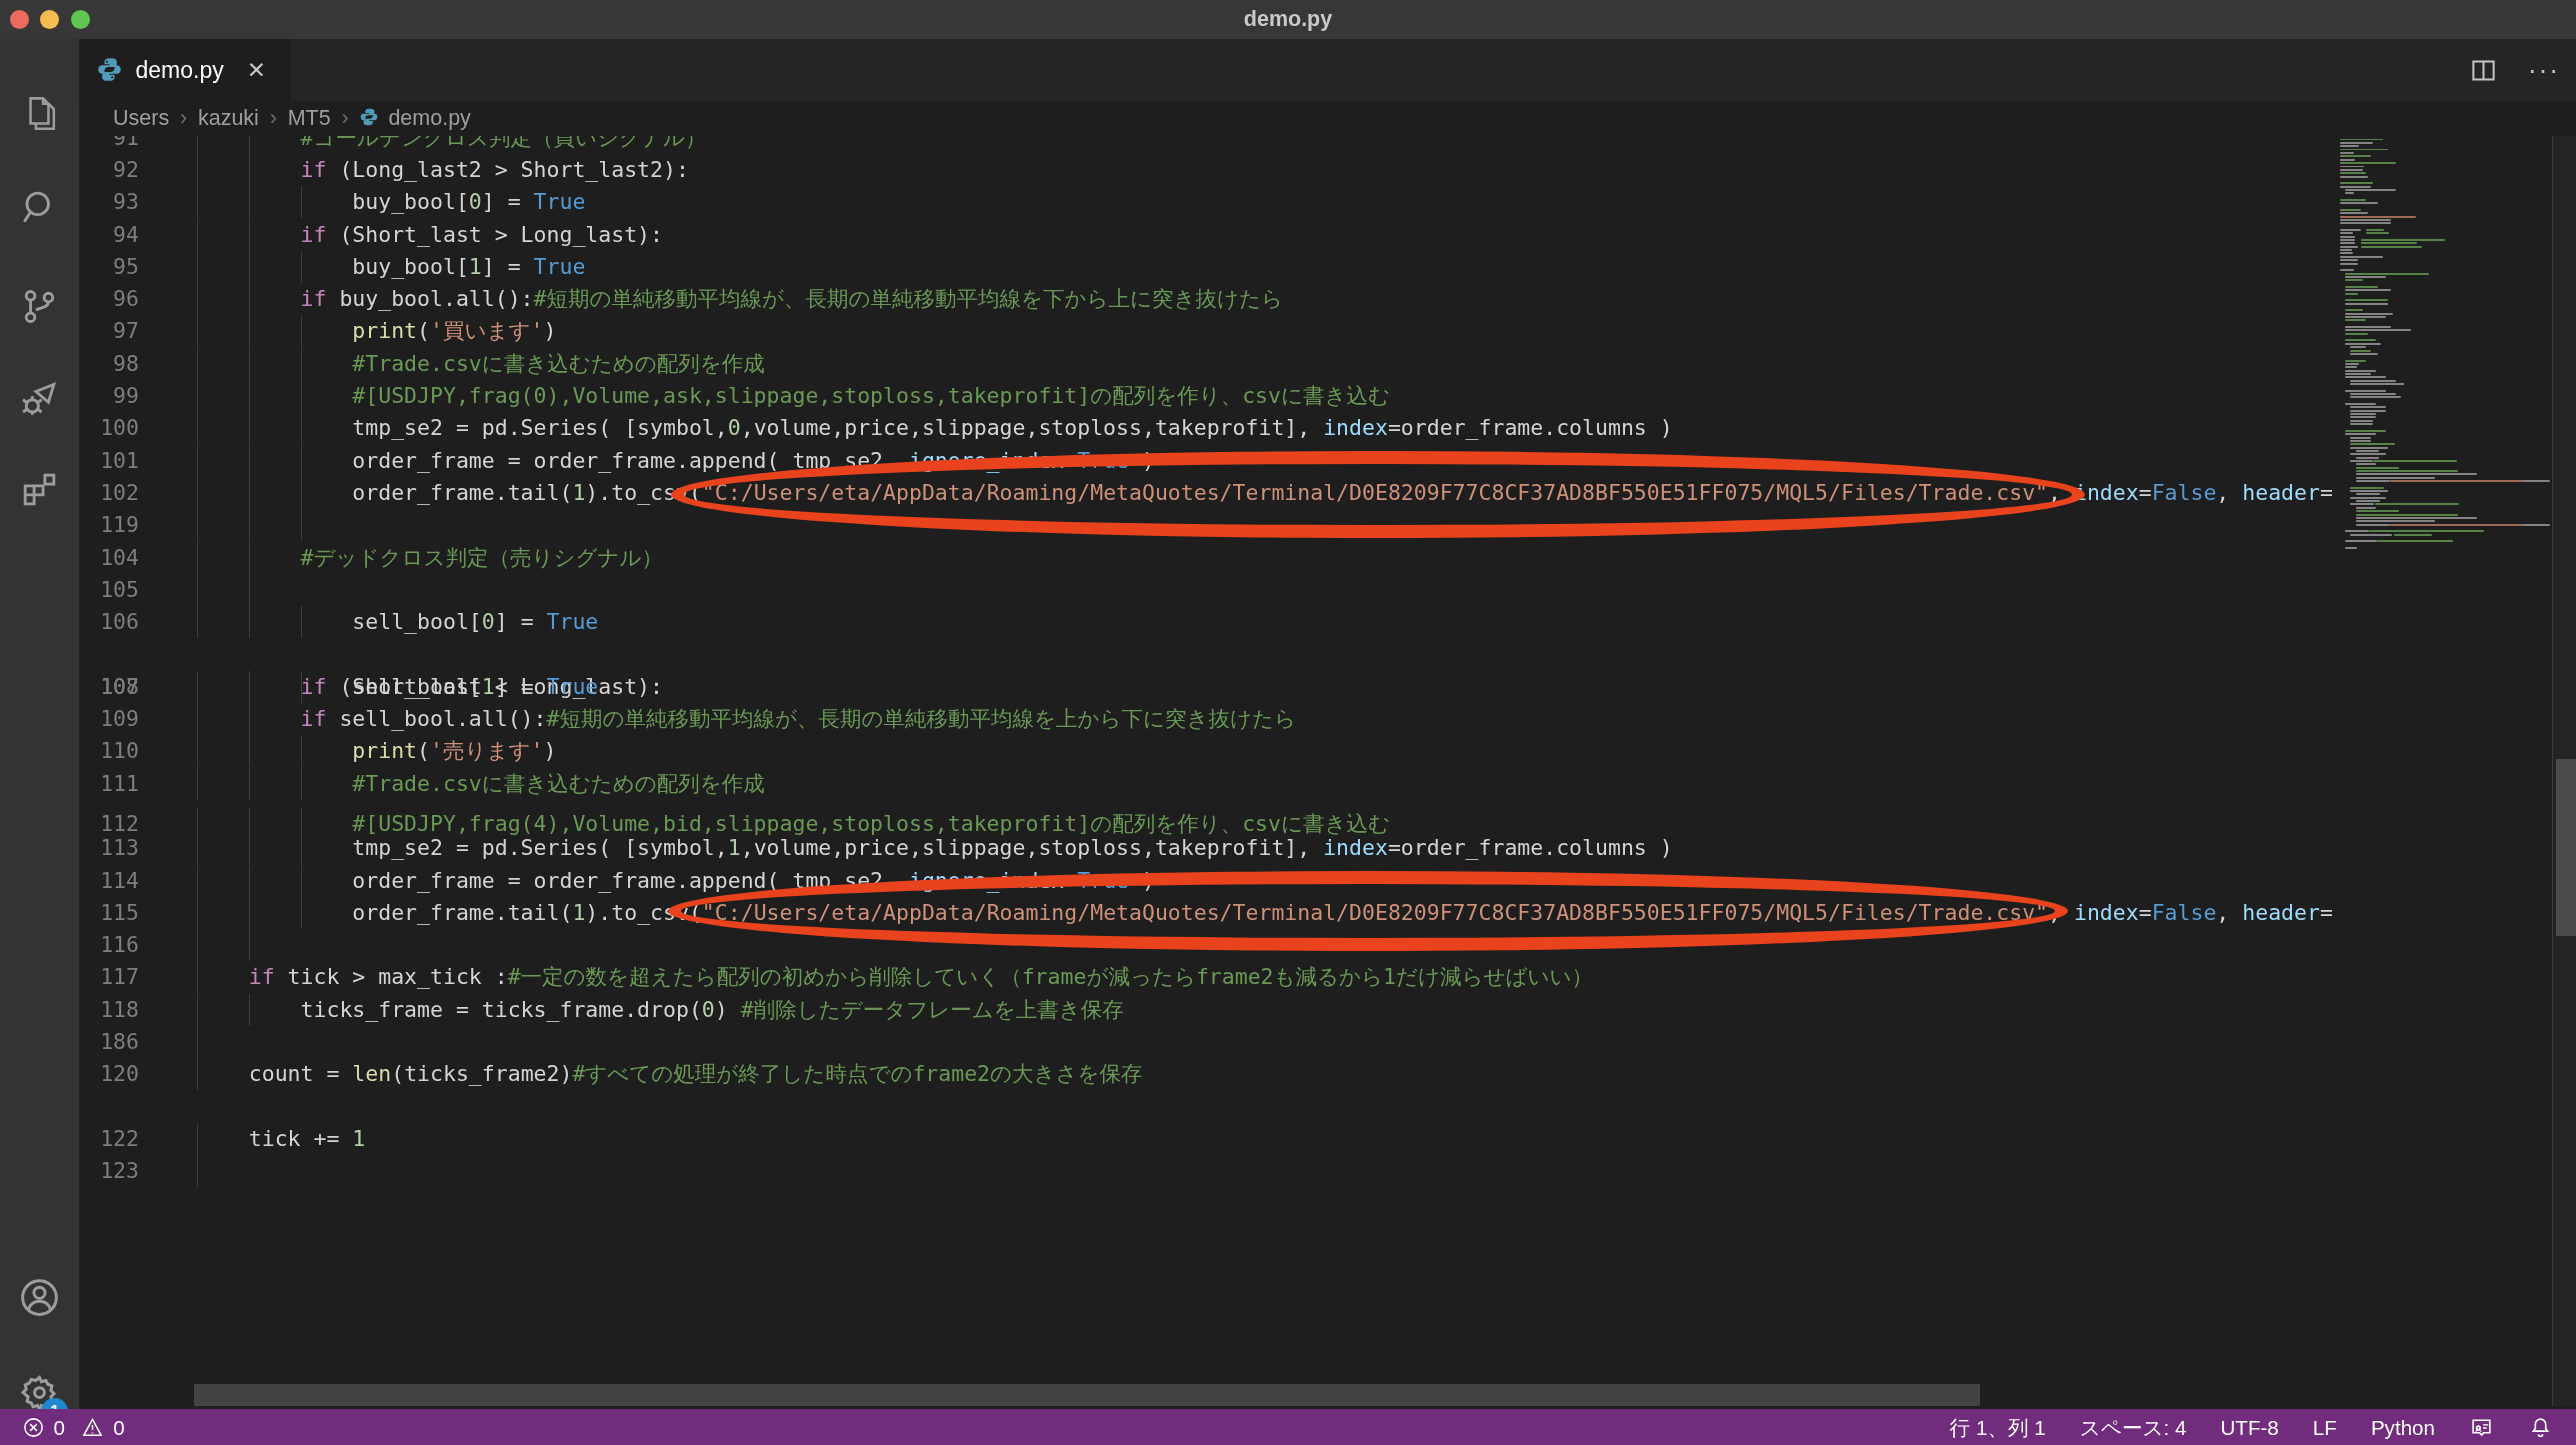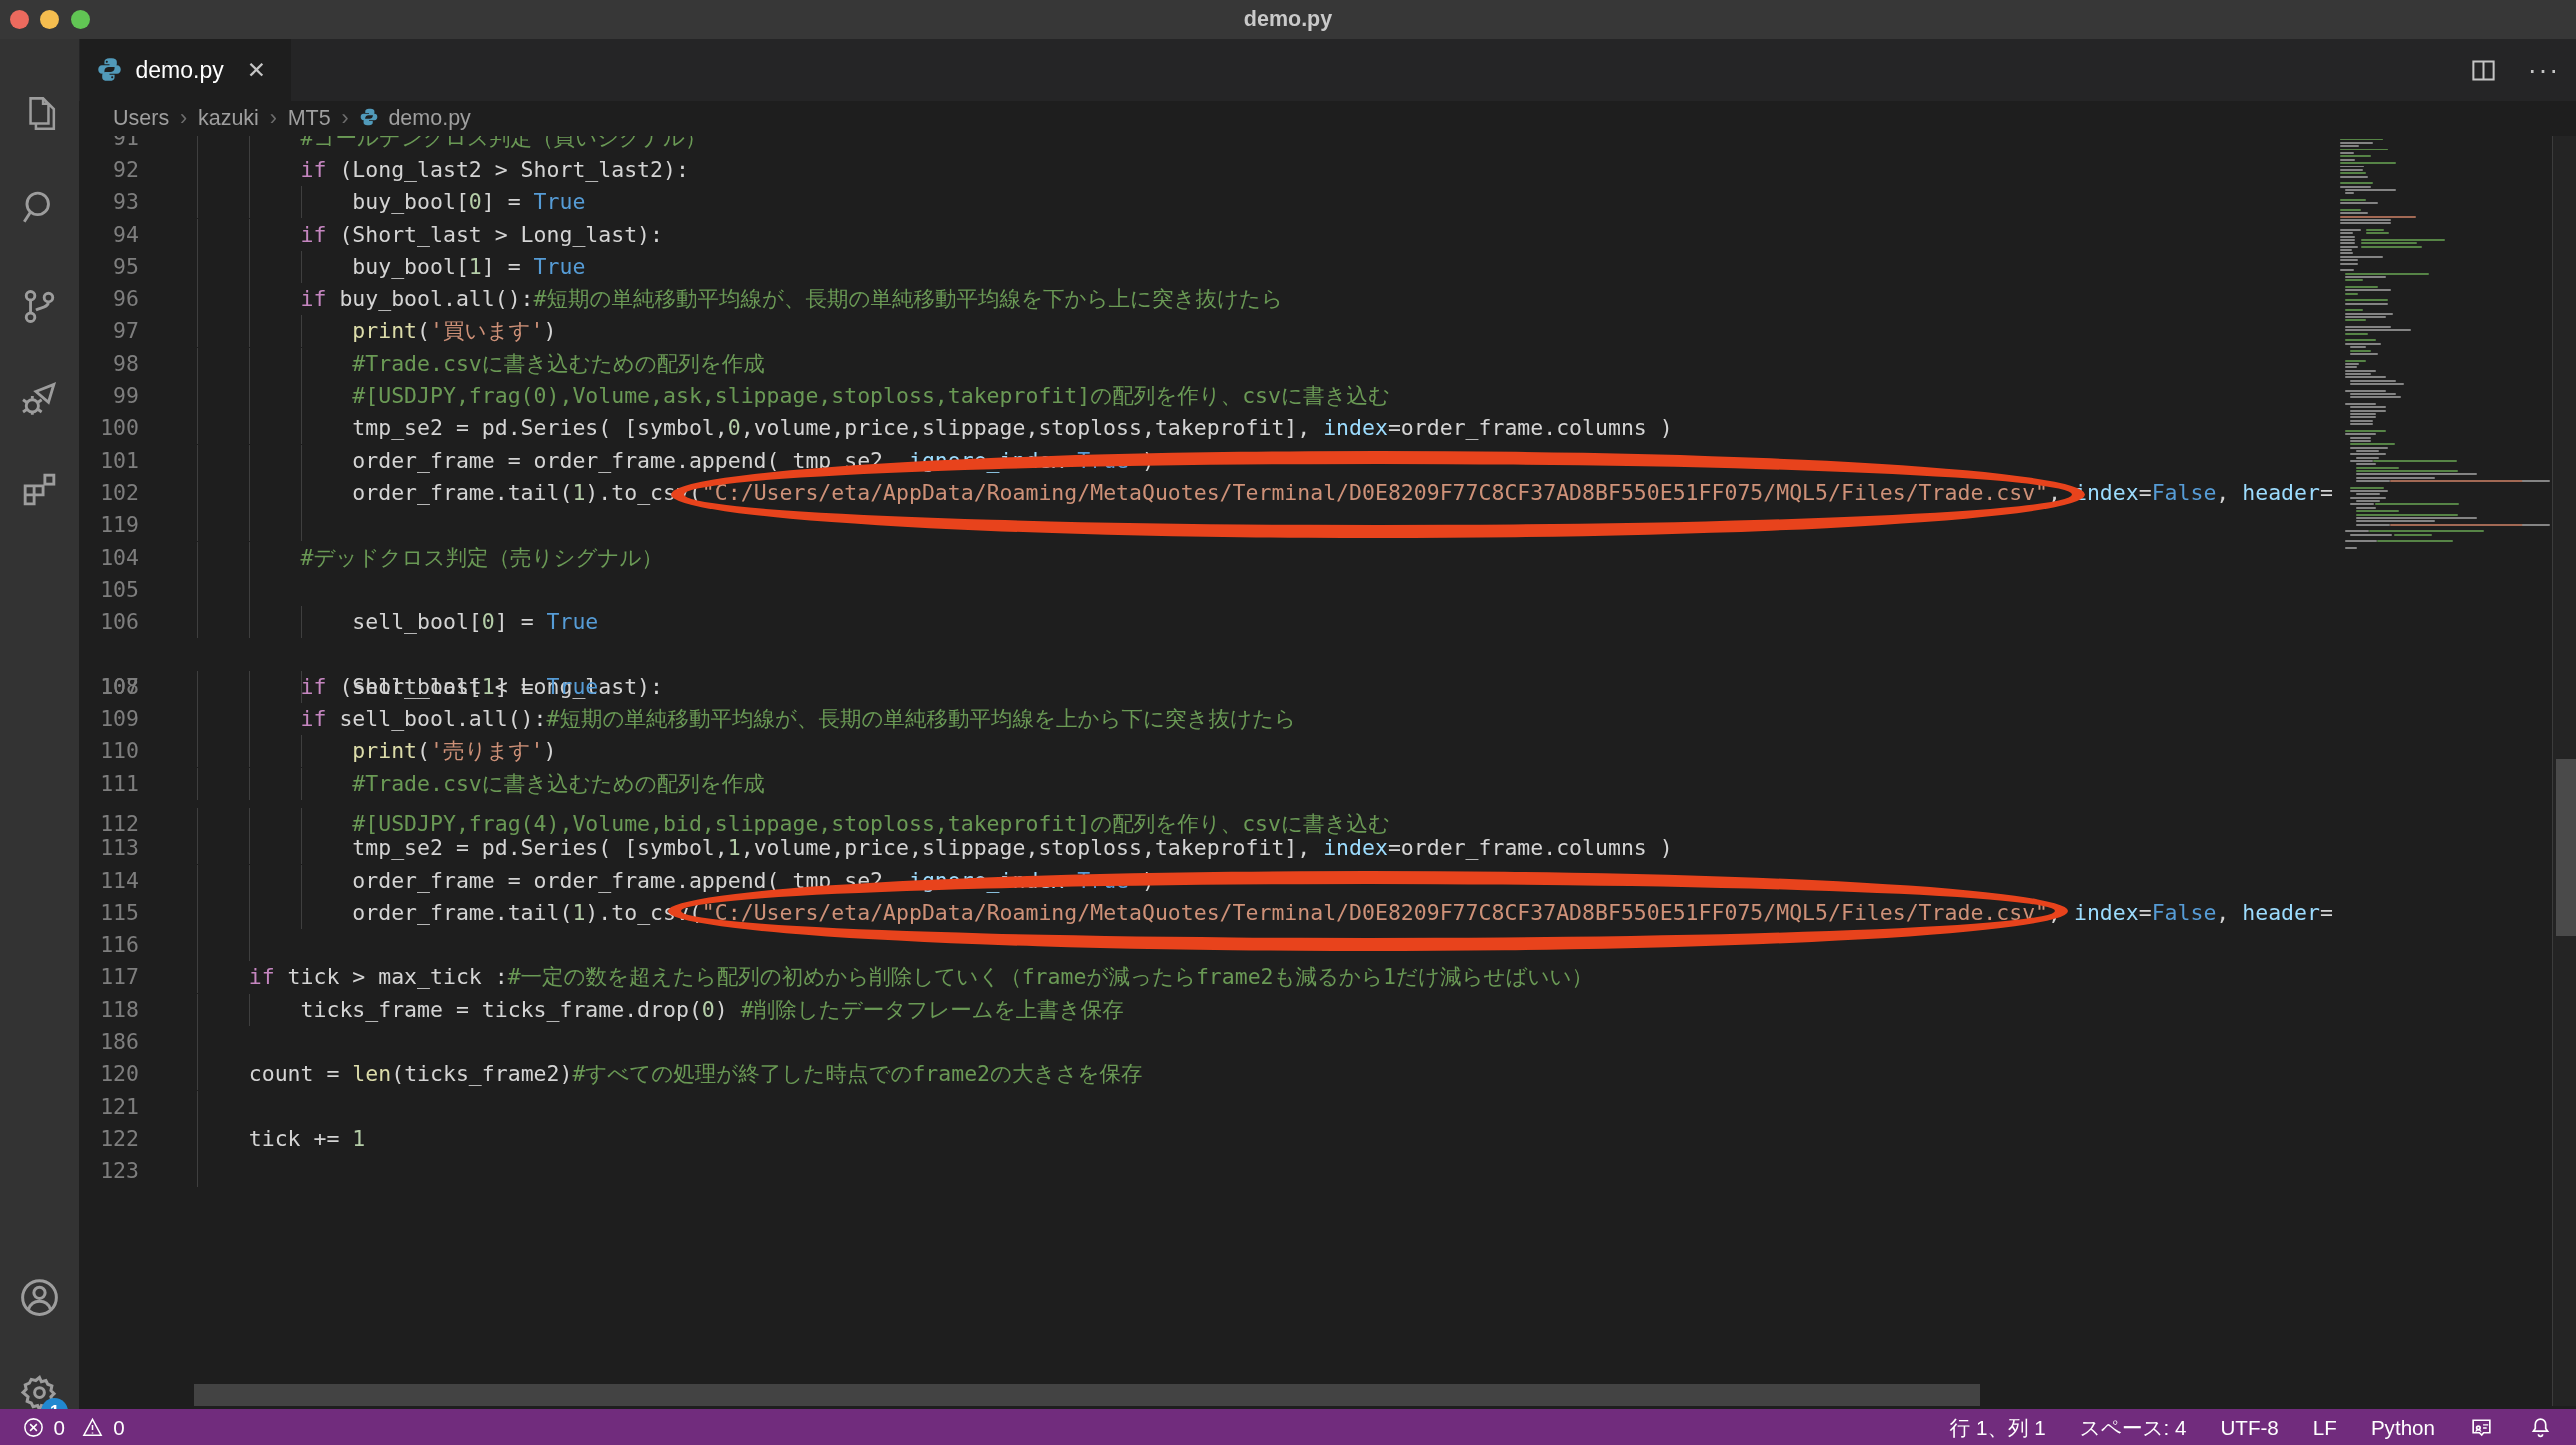--- a/index.html
+++ b/index.html
@@ -190,21 +190,20 @@
       <div class="code-row" style="top: 632px;"><span class="ln">111</span><span class="guide" style="left: 118px;"></span><span class="guide" style="left: 170px;"></span><span class="guide" style="left: 222px;"></span><span class="code-text"><span>            </span><span class="tk-c">#Trade.csvに書き込むための配列を作成</span></span></div>
       <div class="code-row" style="top: 664px; margin-top: 8px;"><span class="ln">112</span><span class="guide" style="left: 118px;"></span><span class="guide" style="left: 170px;"></span><span class="guide" style="left: 222px;"></span><span class="code-text"><span>            </span><span class="tk-c">#[USDJPY,frag(4),Volume,bid,slippage,stoploss,takeprofit]の配列を作り、csvに書き込む</span></span></div>
       <div class="code-row" style="top: 696px;"><span class="ln">113</span><span class="guide" style="left: 118px;"></span><span class="guide" style="left: 170px;"></span><span class="guide" style="left: 222px;"></span><span class="code-text"><span>            </span><span class="tk-p">tmp_se2 = pd.Series( [symbol,</span><span class="tk-n">1</span><span class="tk-p">,volume,price,slippage,stoploss,takeprofit], </span><span class="tk-v">index</span><span class="tk-p">=order_frame.columns )</span></span></div>
       <div class="code-row" style="top: 729px;"><span class="ln">114</span><span class="guide" style="left: 118px;"></span><span class="guide" style="left: 170px;"></span><span class="guide" style="left: 222px;"></span><span class="code-text"><span>            </span><span class="tk-p">order_frame = order_frame.append( tmp_se2, </span><span class="tk-v">ignore_index</span><span class="tk-p">=</span><span class="tk-b">True</span><span class="tk-p"> )</span></span></div>
       <div class="code-row" style="top: 761px;"><span class="ln">115</span><span class="guide" style="left: 118px;"></span><span class="guide" style="left: 170px;"></span><span class="guide" style="left: 222px;"></span><span class="code-text"><span>            </span><span class="tk-p">order_frame.tail(</span><span class="tk-n">1</span><span class="tk-p">).to_csv(</span><span class="tk-s">"C:/Users/eta/AppData/Roaming/MetaQuotes/Terminal/D0E8209F77C8CF37AD8BF550E51FF075/MQL5/Files/Trade.csv"</span><span class="tk-p">, </span><span class="tk-v">index</span><span class="tk-p">=</span><span class="tk-b">False</span><span class="tk-p">, </span><span class="tk-v">header</span><span class="tk-p">=</span></span></div>
       <div class="code-row" style="top: 793px;"><span class="ln">116</span><span class="guide" style="left: 118px;"></span><span class="guide" style="left: 170px;"></span><span class="code-text"><span>        </span></span></div>
       <div class="code-row" style="top: 825px;"><span class="ln">117</span><span class="guide" style="left: 118px;"></span><span class="code-text"><span>    </span><span class="tk-k">if</span><span class="tk-p"> tick &gt; max_tick :</span><span class="tk-c">#一定の数を超えたら配列の初めから削除していく（frameが減ったらframe2も減るから1だけ減らせばいい）</span></span></div>
       <div class="code-row" style="top: 858px;"><span class="ln">118</span><span class="guide" style="left: 118px;"></span><span class="guide" style="left: 170px;"></span><span class="code-text"><span>        </span><span class="tk-p">ticks_frame = ticks_frame.drop(</span><span class="tk-n">0</span><span class="tk-p">) </span><span class="tk-c">#削除したデータフレームを上書き保存</span></span></div>
       <div class="code-row" style="top: 890px;"><span class="ln">186</span><span class="guide" style="left: 118px;"></span><span class="code-text"><span>    </span></span></div>
       <div class="code-row" style="top: 922px;"><span class="ln">120</span><span class="guide" style="left: 118px;"></span><span class="code-text"><span>    </span><span class="tk-p">count = </span><span class="tk-f">len</span><span class="tk-p">(ticks_frame2)</span><span class="tk-c">#すべての処理が終了した時点でのframe2の大きさを保存</span></span></div>
-      <div class="code-row" style="top: 955px;"><span class="ln">121</span><span class="guide" style="left: 118px;"></span><span class="code-text"><span>    </span></span></div>
       <div class="code-row" style="top: 987px;"><span class="ln">122</span><span class="guide" style="left: 118px;"></span><span class="code-text"><span>    </span><span class="tk-p">tick += </span><span class="tk-n">1</span></span></div>
       <div class="code-row" style="top: 1019px;"><span class="ln">123</span><span class="guide" style="left: 118px;"></span><span class="code-text"><span>    </span></span></div>
     </div>
 
   <div class="ellipse" style="left:671px; top:451px; width:1414px; height:87px;"></div>
   <div class="ellipse" style="left:668px; top:871px; width:1400px; height:80px;"></div>
 
   <div class="minimap">
       <div class="mm-seg mm-c" style="left: 7.2px; top: 2.7px; width: 43px;"></div>
       <div class="mm-seg mm-x" style="left: 7.2px; top: 6px; width: 33px;"></div>

